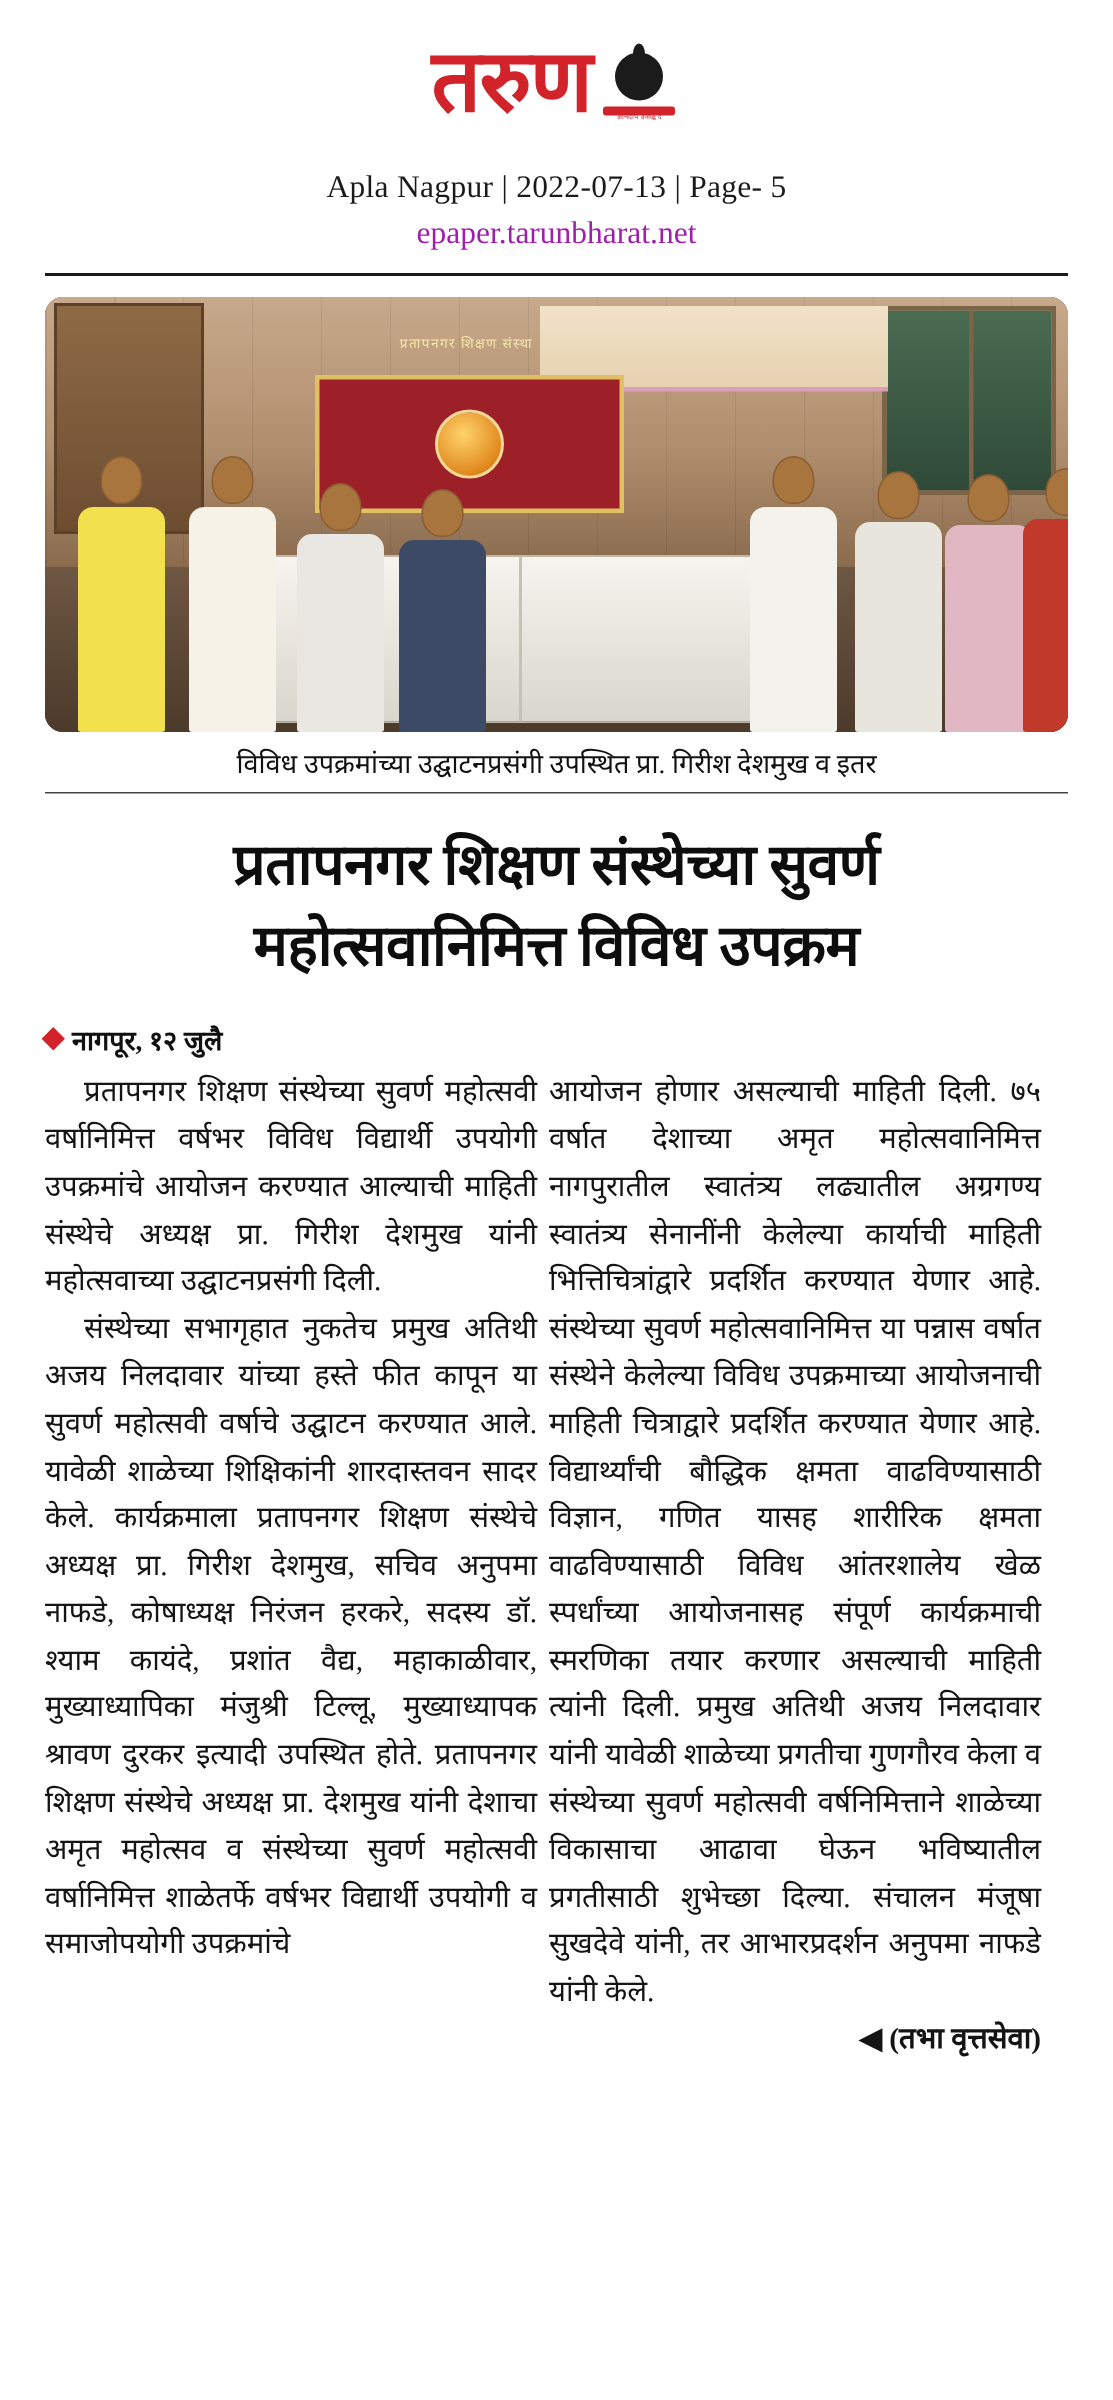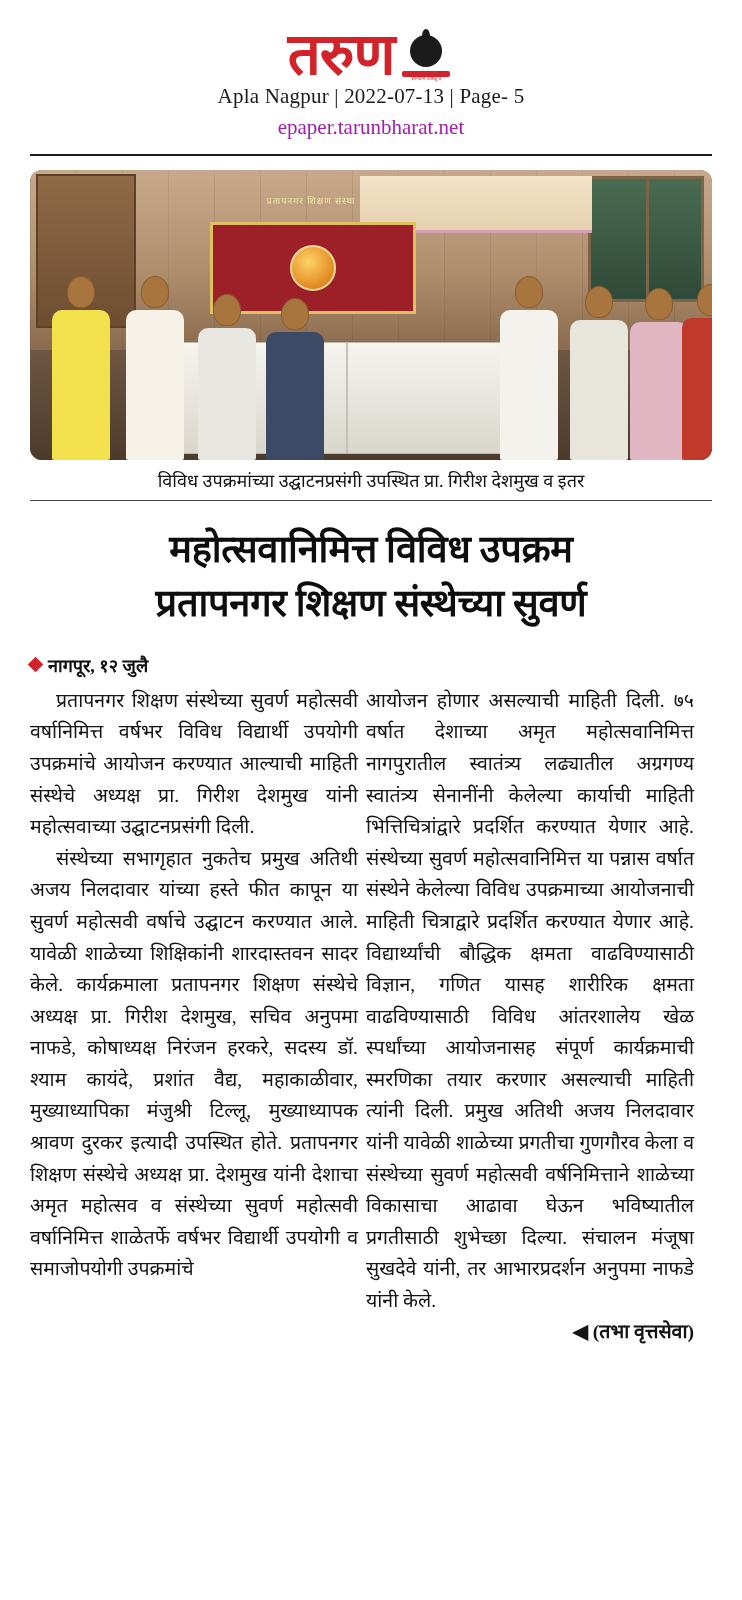--- a/index.html
+++ b/index.html
@@ -75,21 +75,21 @@
     left: 6px; bottom: 0px;
     width: 40px;
     font-size: 5px;
     color: #d2232a;
     text-align: center;
     font-family: "Liberation Sans", sans-serif;
   }
 
   .edition-line {
     font-size: 21px;
-    margin-top: 0;
+    margin-top: 28px;
     letter-spacing: 0.2px;
     color: #1a1a1a;
   }
   .site-line {
     font-size: 21px;
     margin-top: 6px;
     color: #a21caf;
   }
   .rule {
     border: 0;
@@ -315,22 +315,22 @@
       <div class="person p8">
           <div class="head"></div>
           <div class="body"></div>
         </div>
     </div>
     <div class="caption">विविध उपक्रमांच्या उद्घाटनप्रसंगी उपस्थित प्रा. गिरीश देशमुख व इतर</div>
     <hr class="rule-thin">
   </div>
 
   <div class="headline">
+    <div>प्रतापनगर शिक्षण संस्थेच्या सुवर्ण</div>
     <div>महोत्सवानिमित्त विविध उपक्रम</div>
-    <div>प्रतापनगर शिक्षण संस्थेच्या सुवर्ण</div>
   </div>
 
   <div class="byline-row">
     <div class="byline">
       <span class="diamond"></span>
       <span>नागपूर, १२ जुलै</span>
     </div>
   </div>
 
   <div class="columns">

